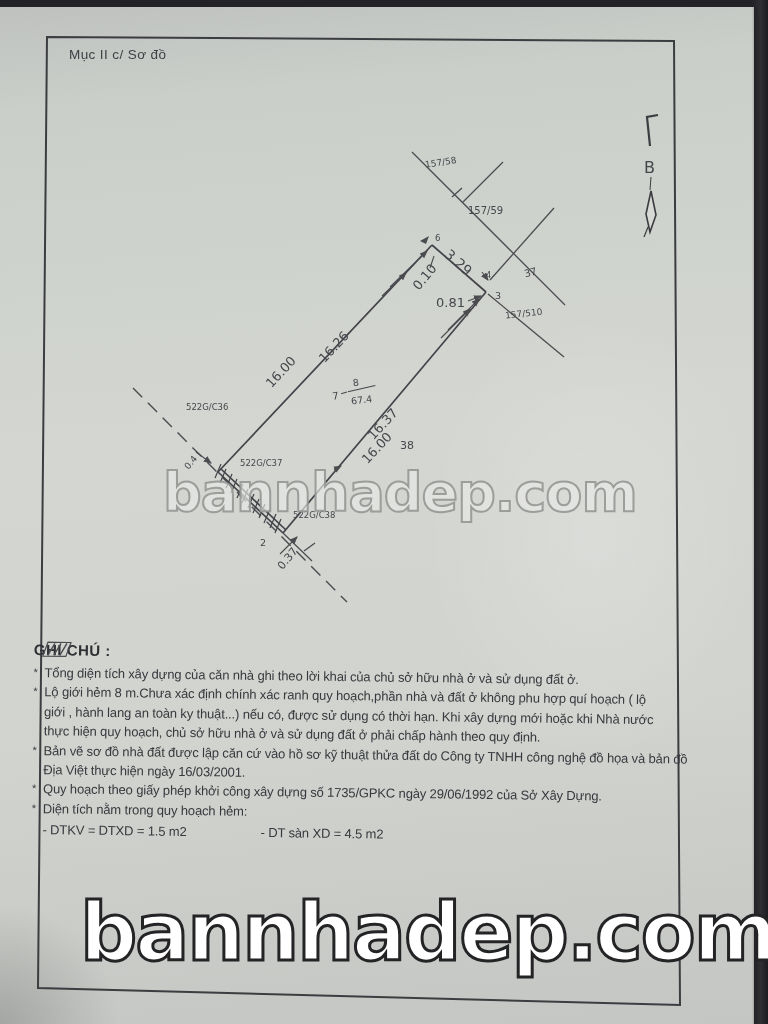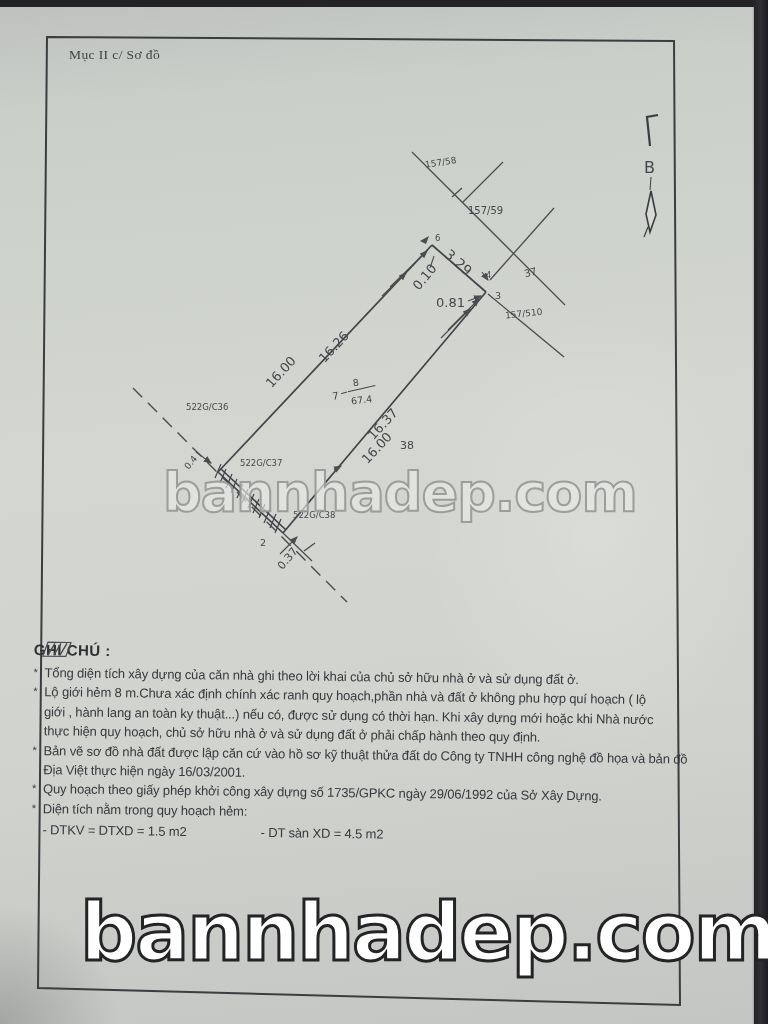--- a/index.html
+++ b/index.html
@@ -12,21 +12,21 @@
     background:radial-gradient(ellipse at center,rgba(255,255,255,.18),rgba(255,255,255,0) 70%);}
   #edge-top{position:absolute;left:0;top:0;width:768px;height:7px;background:#232327;}
   #edge-right{position:absolute;right:0;top:0;width:16px;height:1024px;
     background:linear-gradient(90deg,rgba(30,30,34,0) 0%,#303034 55%,#1c1c20 100%);}
   #corner-shadow{position:absolute;left:0;bottom:0;width:120px;height:120px;
     background:radial-gradient(ellipse at 0% 100%,rgba(60,62,60,.25),rgba(60,62,60,0) 70%);}
 
   svg{position:absolute;left:0;top:0;}
   svg text{font-family:"DejaVu Sans","Liberation Sans",sans-serif;fill:#45474c;}
 
-  .hdr{position:absolute;left:69px;top:47px;font-size:13.5px;color:#3f4146;letter-spacing:.4px;font-family:Liberation Serif, serif;}
+  .hdr{position:absolute;left:69px;top:47px;font-size:13.5px;color:#3f4146;letter-spacing:.4px;}
 
   
   #notes{position:absolute;left:34px;top:641px;width:640px;color:#37393e;
     transform:rotate(.75deg);transform-origin:0 0;}
   #notes .hd{font-size:15px;font-weight:bold;letter-spacing:.5px;color:#2e3034;margin-bottom:5px;}
   #notes .ln{white-space:nowrap;font-size:13px;line-height:19.4px;letter-spacing:-.15px;}
   #notes .blt{display:inline-block;width:11px;font-size:11px;vertical-align:top;color:#3a3c40;}
   #notes .noblt{display:inline-block;width:11px;}
   #notes .row{display:flex;margin-top:2px;}
   #notes .row .ln{margin-left:11px;}

